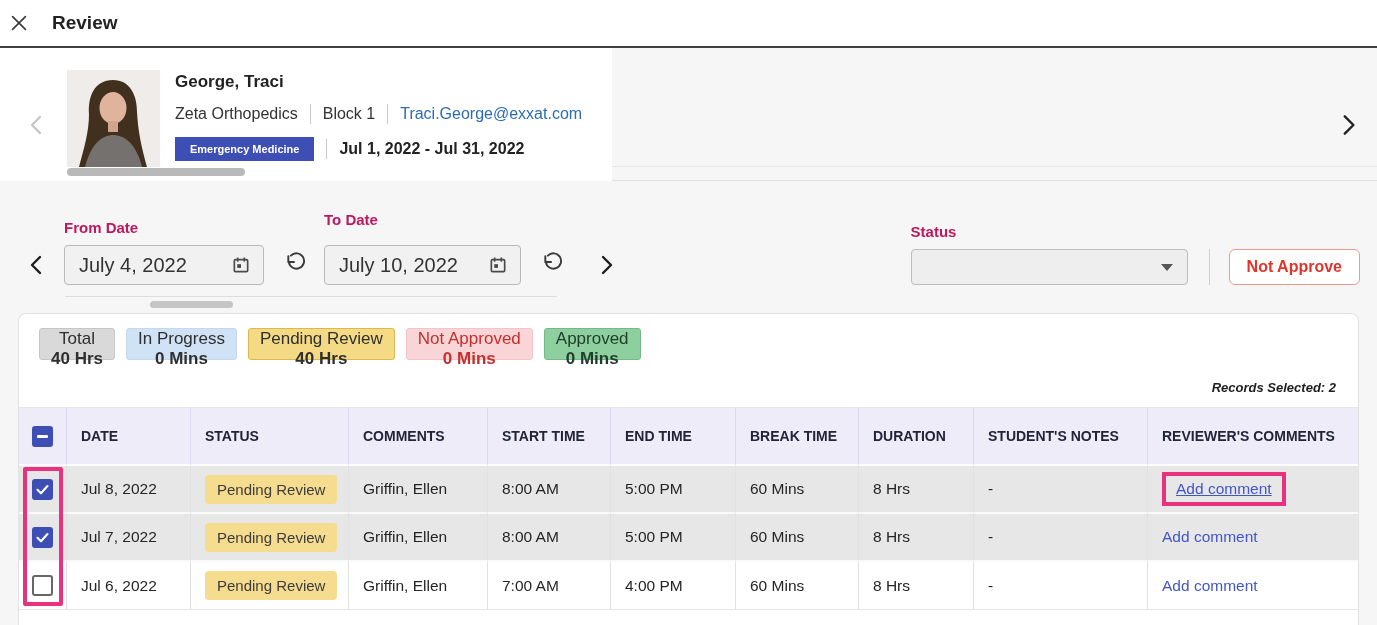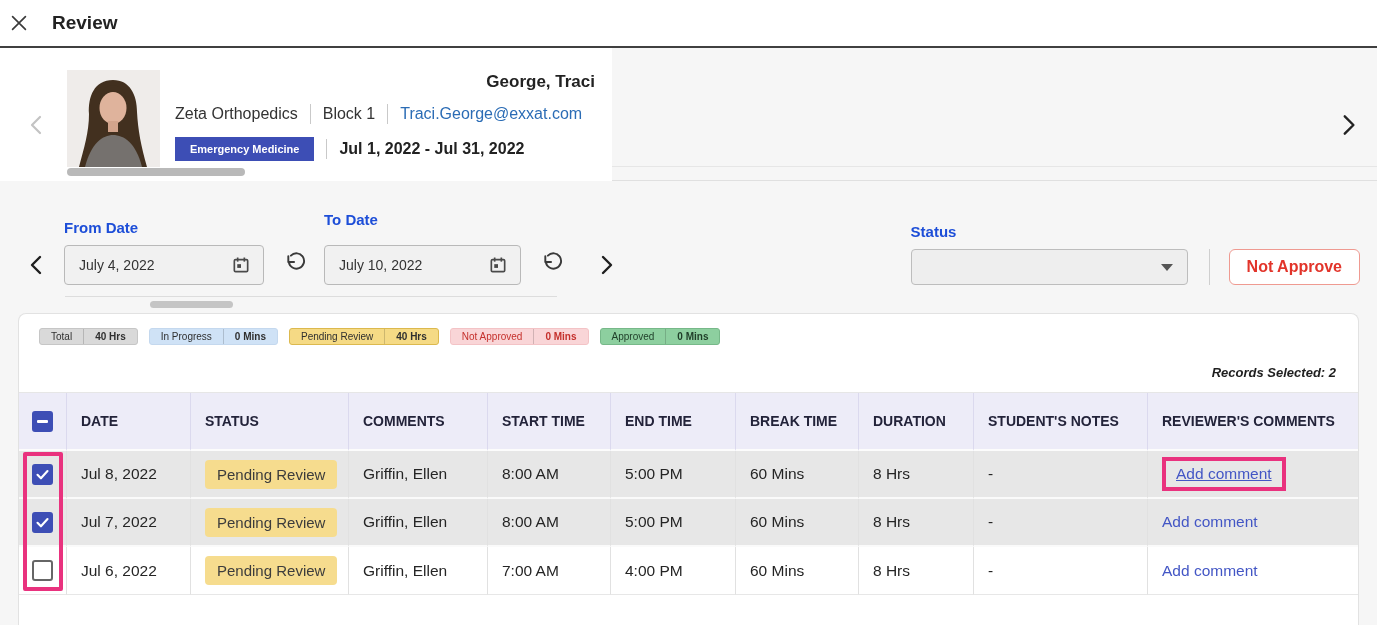--- a/index.html
+++ b/index.html
@@ -13,56 +13,56 @@
   .topbar-title { margin-left:20px; font-size:19px; font-weight:700; color:#222; }
 
   
   .band { position:relative; height:133px; background:#f6f6f6; border-bottom:1px solid #e0e0e0; }
   .band-card { position:absolute; left:0; top:0; width:612px; height:133px; background:#fff; }
   .band::after { content:""; position:absolute; left:612px; right:0; top:118px; border-top:1px solid #e6e6e6; }
   .nav-chevron { position:absolute; width:30px; height:30px; display:flex; align-items:center; justify-content:center; cursor:pointer; }
   .chev-prev-student { left:22px; top:62px; }
   .chev-next-student { right:14px; top:62px; }
   .photo { position:absolute; left:67px; top:22px; width:93px; height:97px; overflow:hidden; background:#efecea; }
-  .stu-info { position:absolute; left:175px; top:24px; width:420px;text-align:right; }
+  .stu-info { position:absolute; left:175px; top:24px; width:420px; }
   .stu-name { font-size:17px; font-weight:700; color:#222; }
   .stu-line2 { margin-top:12px; display:flex; align-items:center; font-size:16px; color:#333; }
   .pipe { width:1px; height:20px; background:#c9c9c9; margin:0 12px; }
   .email-link { color:var(--email-link); cursor:pointer; }
   .stu-line3 { margin-top:13px; display:flex; align-items:center; font-size:15px; }
   .badge { background:var(--accent); color:#fff; font-weight:600; padding:6px 15px; border-radius:0; font-size:11px; }
   .date-range { font-size:16px; font-weight:600; color:#222; }
   .hscroll { position:absolute; left:67px; top:120px; width:545px; height:8px; }
   .hscroll .thumb { width:178px; height:8px; border-radius:4px; background:#b9b9b9; }
 
   
   .filters { height:132px; display:flex; align-items:flex-end; padding:0 17px 28px 22px; background:#f6f6f6; position:relative; }
   .icon-btn { width:30px; height:34px; display:flex; align-items:center; justify-content:center; cursor:pointer; }
   .fld-group { display:flex; flex-direction:column; }
-  .fld-label { font-size:15px; font-weight:700; color:#1d4ed8; margin-bottom:9px; }
+  .fld-label { font-size:15px; font-weight:700; color:#be185d; margin-bottom:9px; }
   .input-box { height:40px; background:#f1f1f1; border:1px solid #b9b9b9; border-radius:4px;
-    display:flex; align-items:center; padding:0 12px 0 14px; font-size:14px; color:#333; cursor:pointer; }
+    display:flex; align-items:center; padding:0 12px 0 14px; font-size:20px; color:#333; cursor:pointer; }
   .input-box .val { flex:1; }
   .select-box { height:36px; background:#eeeeee; border:1px solid #bdbdbd; border-radius:4px;
     display:flex; align-items:center; padding:0 14px; font-size:15px; color:#333; cursor:pointer; }
   .caret-down { width:0; height:0; border-left:6px solid transparent; border-right:6px solid transparent; border-top:7px solid #555; }
   .vdivider { width:1px; height:36px; background:#cfcfcf; }
   .btn { height:36px; border-radius:6px; font-size:16px; font-weight:700; display:flex; align-items:center;
     padding:0 17px; cursor:pointer; }
   .btn-outline-red { background:#fff; border:1px solid #ef9a91; color:var(--red); }
   .btn-primary { background:var(--accent); border:1px solid var(--accent); color:#fff; }
   .filters::after { content:""; position:absolute; left:65px; width:492px; bottom:16px; border-top:1px solid #ddd; }
   .mini-scroll { position:absolute; left:150px; bottom:5px; width:83px; height:7px; border-radius:4px; background:#c5c5c5; }
 
   
   .card { position:absolute; left:18px; right:18px; top:313px; bottom:0; background:#fff;
     border:1px solid #e2e2e2; border-bottom:none; border-radius:8px 8px 0 0; overflow:hidden; }
   .chips-row { display:flex; gap:11px; margin:14px 0 0 20px; }
-  .chip { display:inline-flex; align-items:center; height:17px; border-radius:3px; border:1px solid transparent;
-    font-size:10px; padding:0 11px; }
+  .chip { display:inline-flex; align-items:center; height:32px; border-radius:3px; border:1px solid transparent;
+    font-size:17px; padding:0 11px;flex-direction:column; }
   .chip .c-div { width:1px; align-self:stretch; background:rgba(0,0,0,0.16); margin:0 11px; }
   .chip .c-val { font-weight:700; }
   .records { text-align:right; margin:20px 22px 0 0; font-size:13px; font-weight:700; font-style:italic; color:#1f1f1f; }
 
   
   .table-wrap { position:relative; margin-top:12px; }
   table { width:100%; border-collapse:separate; border-spacing:0; table-layout:fixed; border-top:1px solid #e6e6e6; }
   th { background:#edecf8; height:58px; font-size:14px; font-weight:700; color:#23233a;
     text-align:left; padding:0 8px 0 14px; border-right:1px solid #dbd9ee; border-bottom:2px solid #fcfcfc; }
   th.cb-col, td.cb-col { width:48px; text-align:center; padding:0; }

